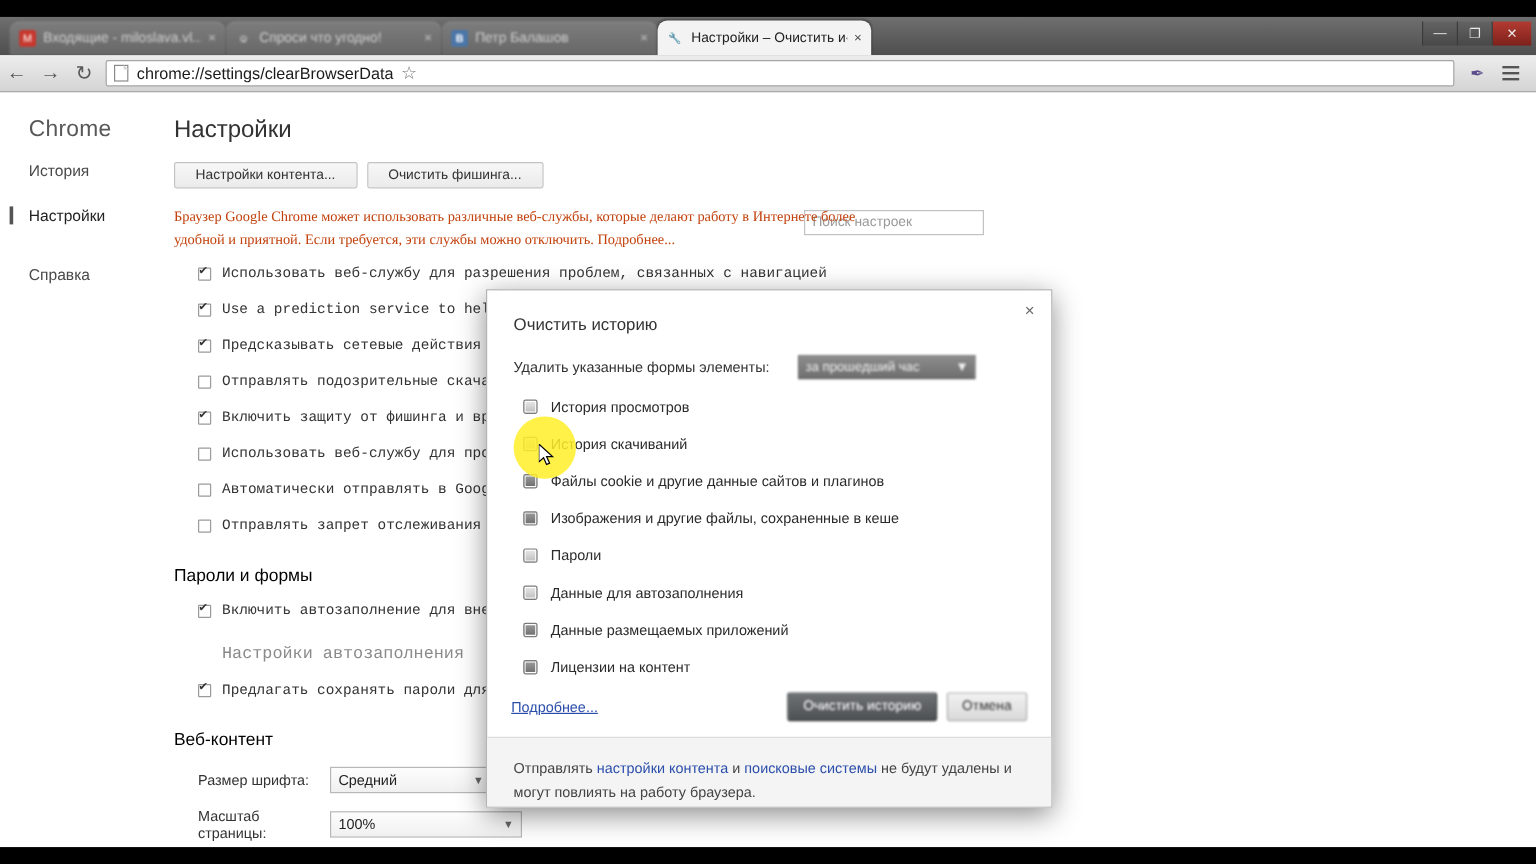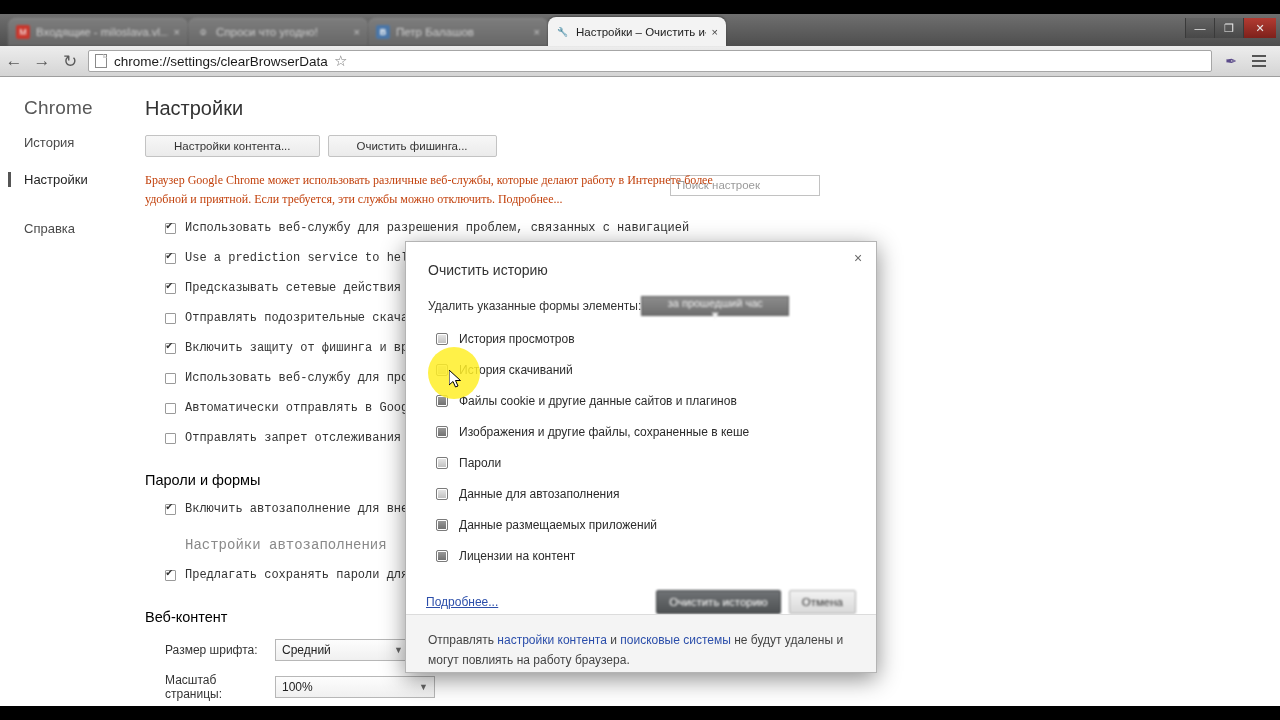--- a/index.html
+++ b/index.html
@@ -137,21 +137,21 @@
   #search-settings {
     position:absolute; right:460px; top:98px;
     width:150px; height:21px; border:1px solid #c2c2c2; background:#fff;
     font-size:11.5px; color:#9a9a9a; padding:3px 6px; white-space:nowrap;
   }
 
   #settings-body { position:absolute; left:5px; top:58px; right:0; }
   .btn-row { display:flex; gap:8px; margin-bottom:14px; }
   .gbtn {
     background:linear-gradient(#f7f7f7,#ebebeb); border:1px solid #c3c3c3;
-    border-radius:2px; font-size:11.5px; color:#333; padding:4px 28px; white-space:nowrap;
+    border-radius:2px; font-size:11.5px; color:#333; padding:4px 17px; white-space:nowrap;
   }
   .para { font-size:12px; color:#c2410c; line-height:19px; max-width:570px; margin-bottom:12px;font-family:Liberation Serif, serif; }
   .cb-line { display:flex; align-items:flex-start; margin:0 0 15px 20px; font-size:12px; color:#333;font-family:Liberation Mono, monospace; }
   .cbx {
     width:11px; height:11px; flex:0 0 11px; margin:2px 9px 0 0;
     border:1px solid #9a9a9a; background:#fff; border-radius:1px;
     position:relative;
   }
   .cbx.on:after {
     content:"✔"; position:absolute; left:0px; top:-4px;
@@ -178,40 +178,39 @@
   }
   #dialog-close {
     position:absolute; right:10px; top:8px; width:16px; height:16px;
     font-size:14px; color:#6a6a6a; text-align:center; line-height:16px;
   }
   #dialog-title { font-size:14px; color:#333; padding:20px 0 0 22px; }
   #dialog-range-row {
     display:flex; align-items:center; padding:18px 0 0 22px; font-size:12px; color:#333;
   }
   #range-select {
-    margin-left:0; width:148px; height:20px;
+    margin-left:24px; width:148px; height:20px;
     background:linear-gradient(#8c8c8c,#6f6f6f);
     border:1px solid #5c5c5c;
     display:flex; align-items:center; justify-content:space-between;
     padding:0 5px; font-size:11px; color:#f0f0f0;
     filter:blur(.9px);
-    flex-direction:column;
   }
   #dialog-items { padding:16px 0 0 30px; }
   .dlg-cb-line { display:flex; align-items:center; margin-bottom:17px; font-size:12px; color:#2b2b2b; }
   .dlg-cbx {
     width:12px; height:12px; flex:0 0 12px; margin-right:11px;
     border:1px solid #7b7b7b; border-radius:2px;
     background:linear-gradient(#e9e9e9,#bdbdbd);
     box-shadow:inset 0 0 0 1px #fff;
     filter:blur(.4px);
   }
   .dlg-cbx.dark { background:linear-gradient(#9c9c9c,#6d6d6d); }
   #dialog-footer {
-    position:absolute; left:0; right:0; top:335px; height:50px;
+    position:absolute; left:0; right:0; top:322px; height:50px;
     display:flex; align-items:center; padding:0 20px;
   }
   #more-link { font-size:12px; color:#2b4eaa; text-decoration:underline; }
   #footer-buttons { margin-left:auto; display:flex; gap:8px; }
   .dlg-btn {
     height:24px; min-width:62px; padding:0 12px;
     display:flex; align-items:center; justify-content:center;
     font-size:11.5px; border-radius:2px; filter:blur(1px);
   }
   .dlg-btn.primary {

